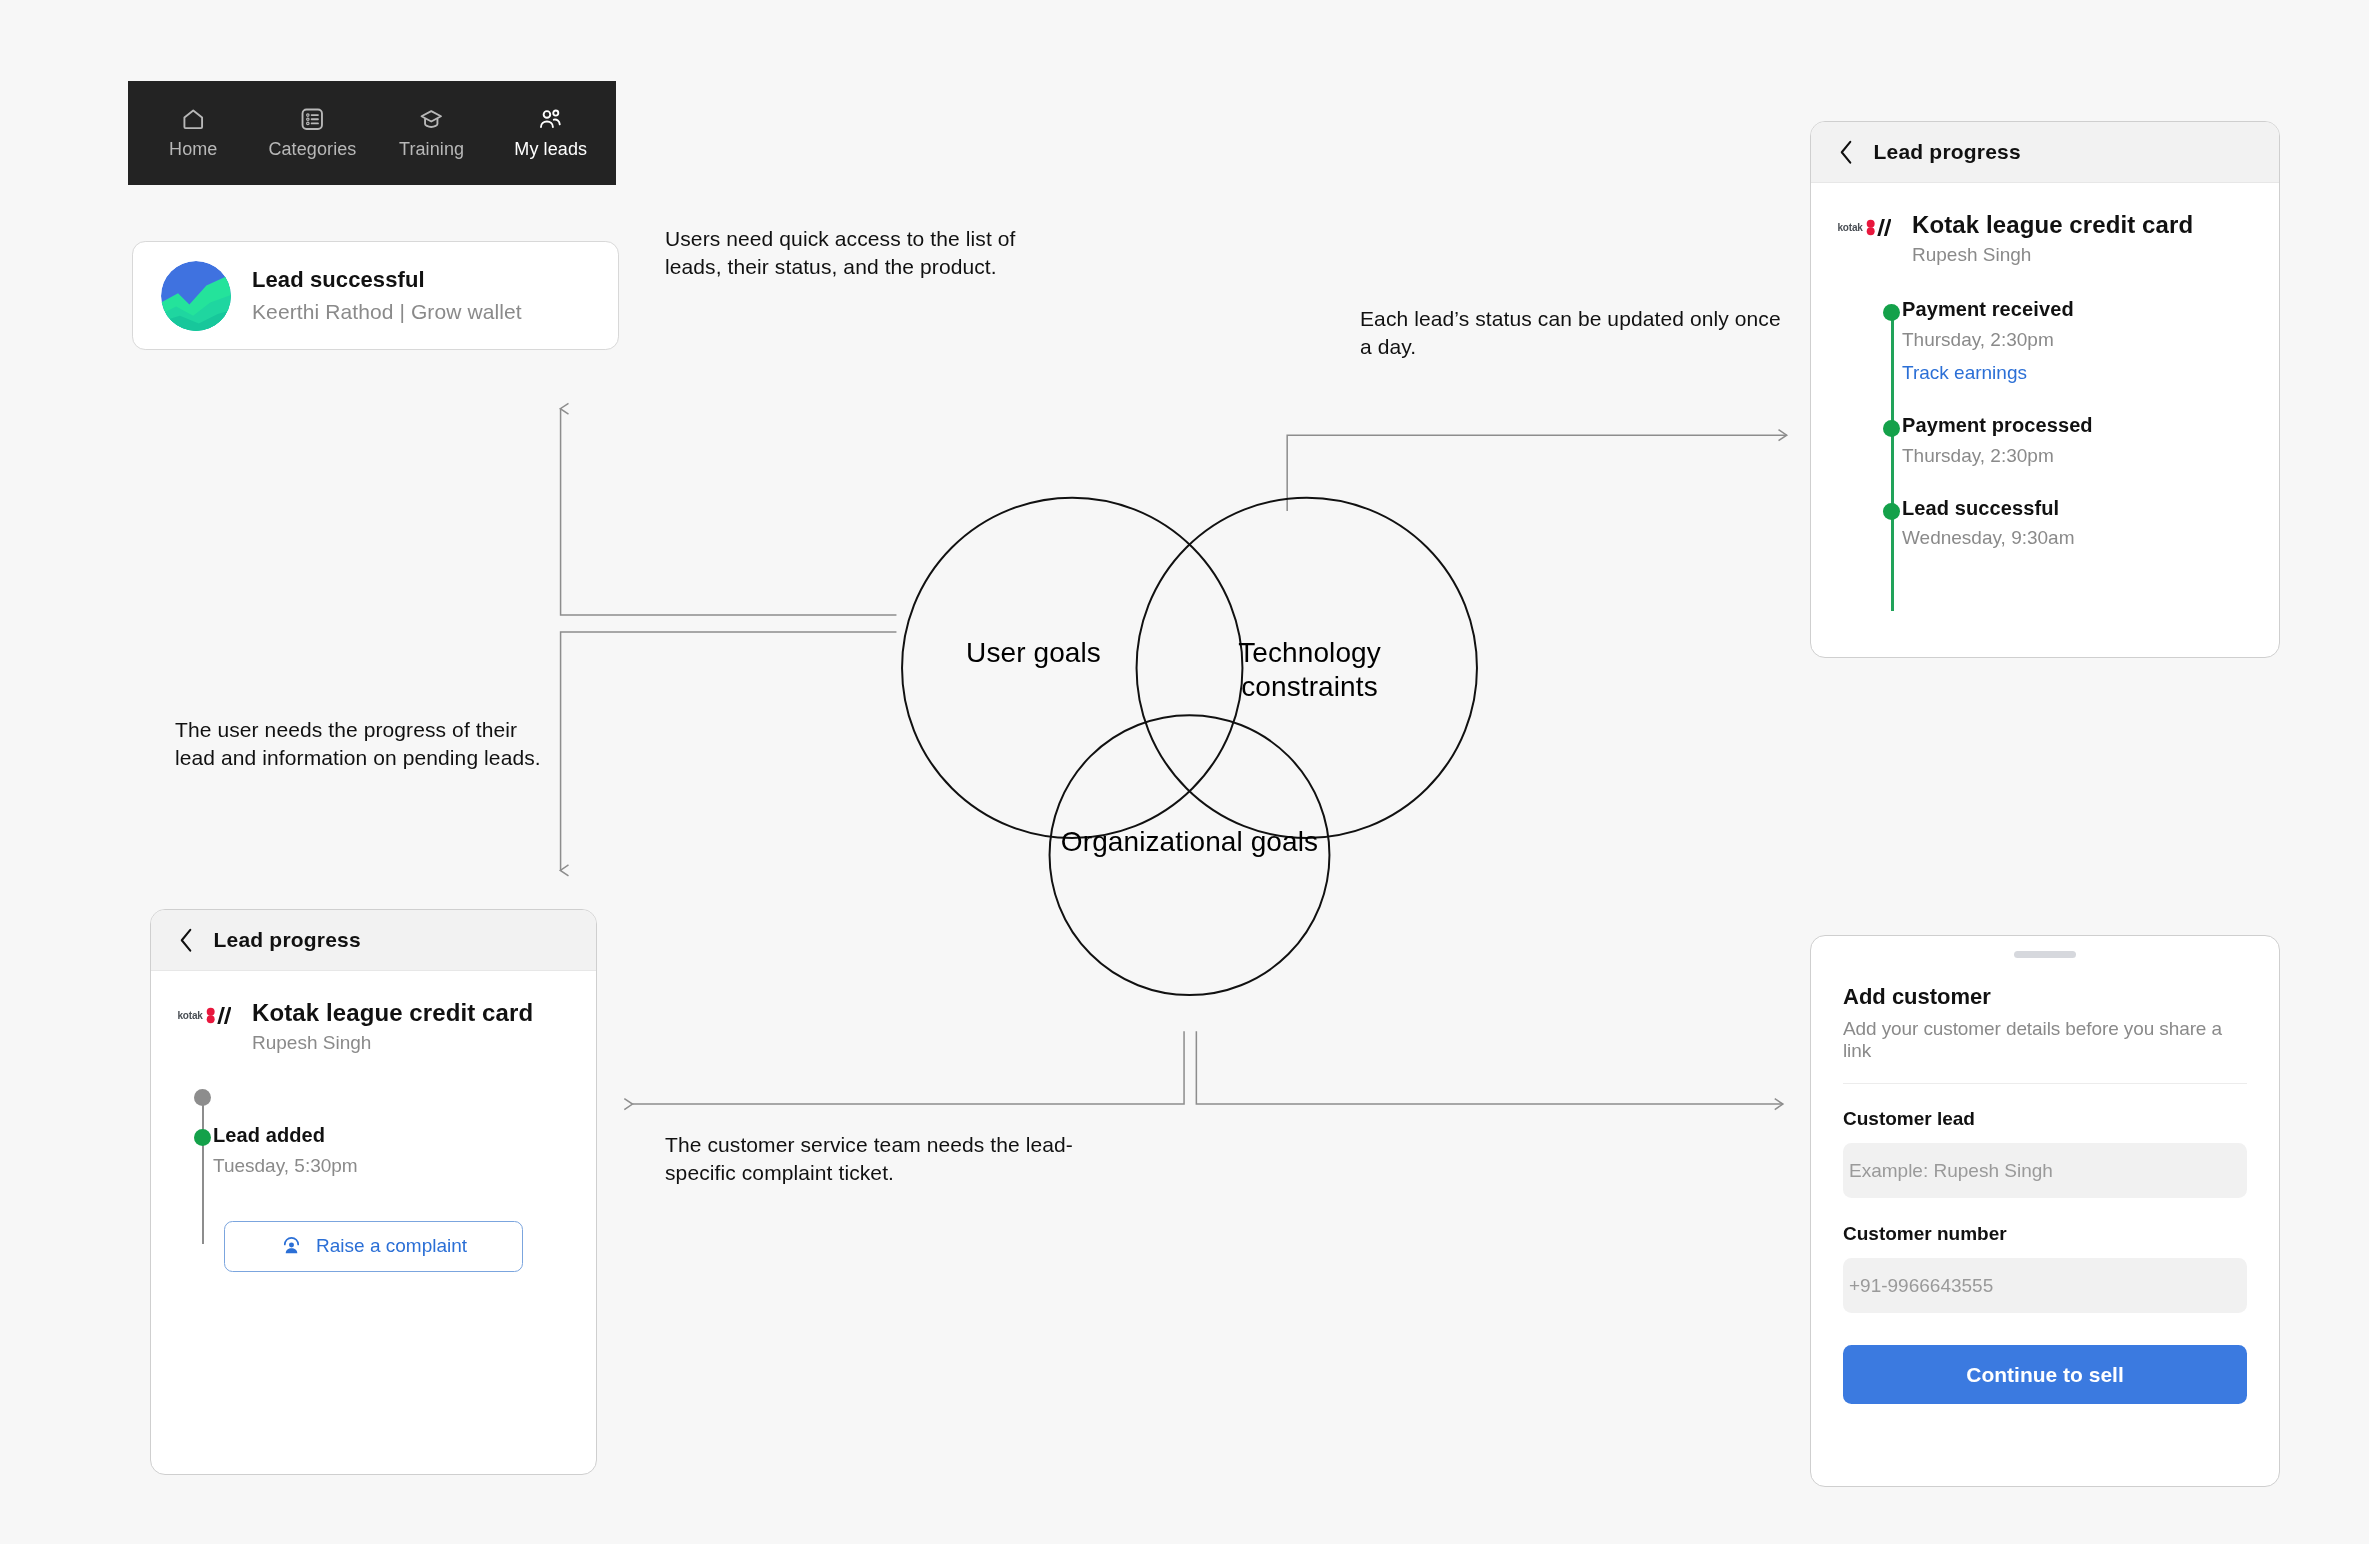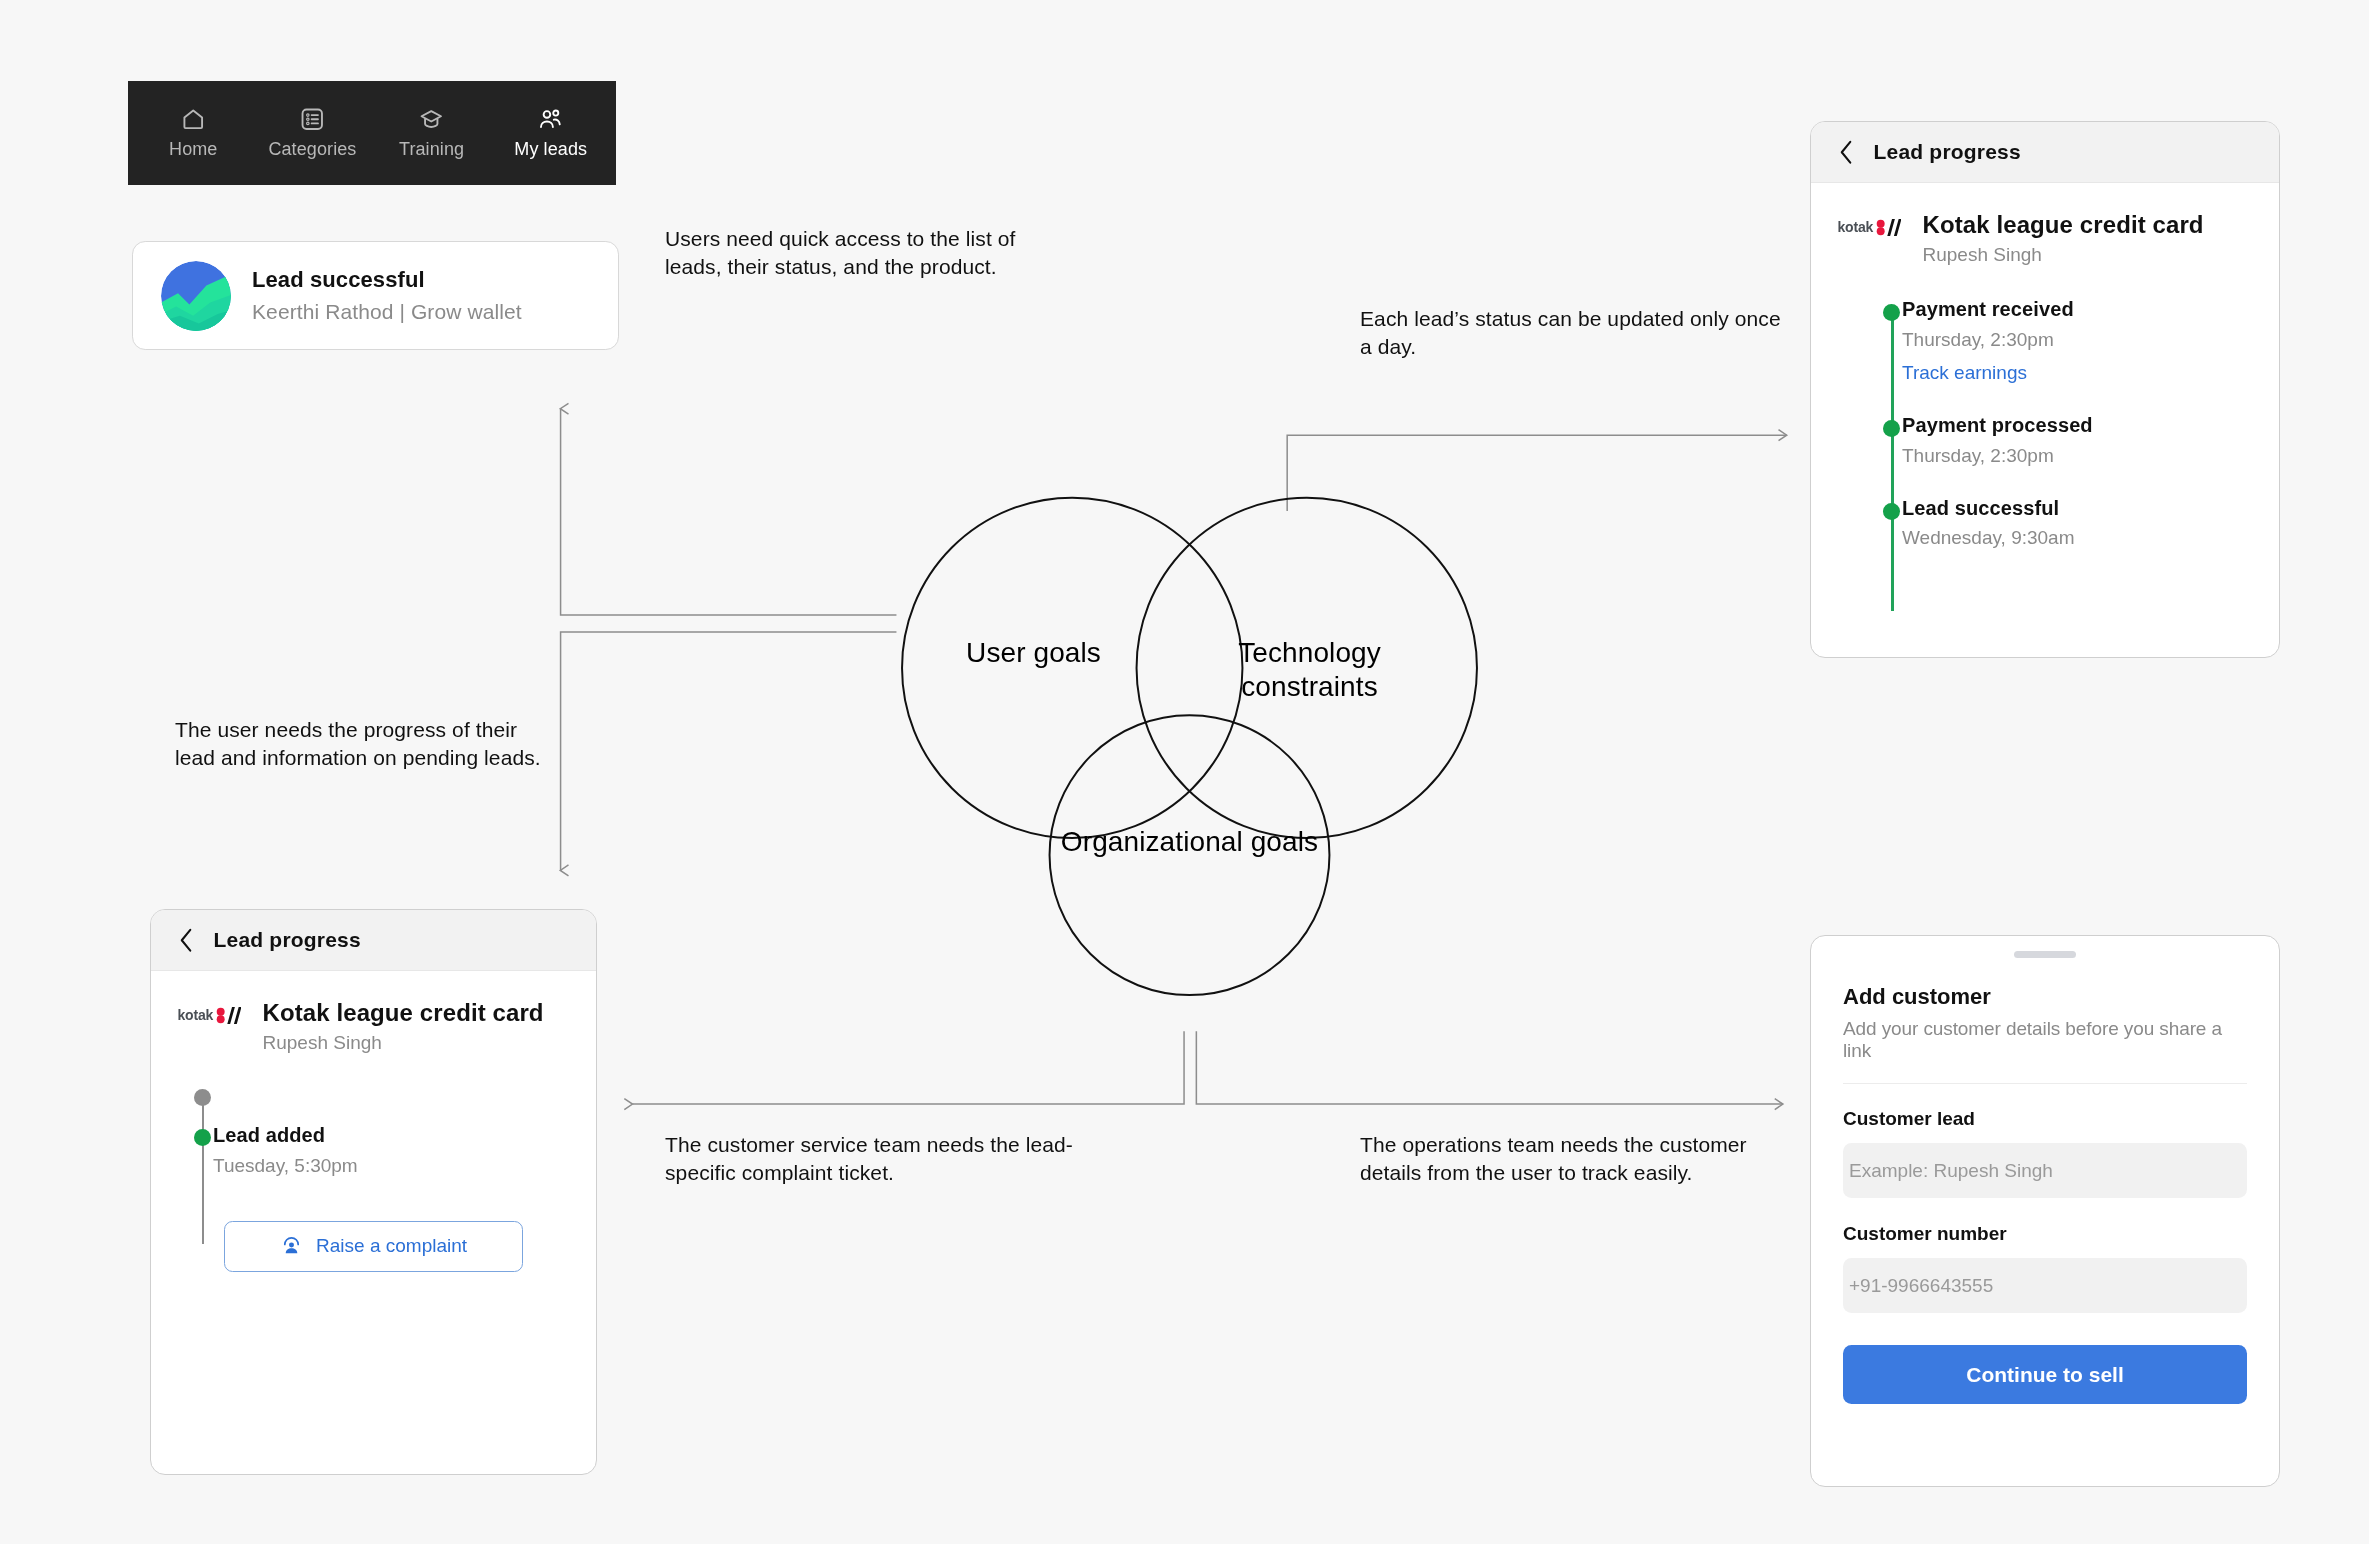--- a/index.html
+++ b/index.html
@@ -104,21 +104,21 @@
 
   .product-row {
     display: flex; align-items: flex-start; gap: 21px;
     padding: 28px 26.5px 0 26.5px;
   }
   .kotak-logo {
     display: flex; align-items: center; gap: 1.9px;
     margin-top: 6.6px; flex: none;
   }
   .kotak-word {
-    font-size: 14px; font-weight: bold; color: #4a4f55;
+    font-size: 10px; font-weight: bold; color: #4a4f55;
     letter-spacing: -0.2px;
   }
   .kotak-mark { width: 26.5px; height: 19px; display:block; }
   .prod-title {
     font-size: 24px; font-weight: bold; color: #111; letter-spacing: 0.1px;
     line-height: 1.15;
   }
   .prod-sub { font-size: 19px; color: #8a8a8a; margin-top: 5.7px; }
 
   
@@ -459,16 +459,15 @@
   </div>
 
   <div class="annot" id="annot-users">Users need quick access to the list of leads, their status, and the product.</div>
 
   <div class="annot" id="annot-status">Each lead’s status can be updated only once a day.</div>
 
   <div class="annot" id="annot-progress">The user needs the progress of their lead and information on pending leads.</div>
 
   <div class="annot" id="annot-service">The customer service team needs the lead-specific complaint ticket.</div>
 
-  <div class="annot" id="annot-operations">The operations team needs the customer details from the user to track easily.</div>
 
 </div>
 
 
 </body></html>

